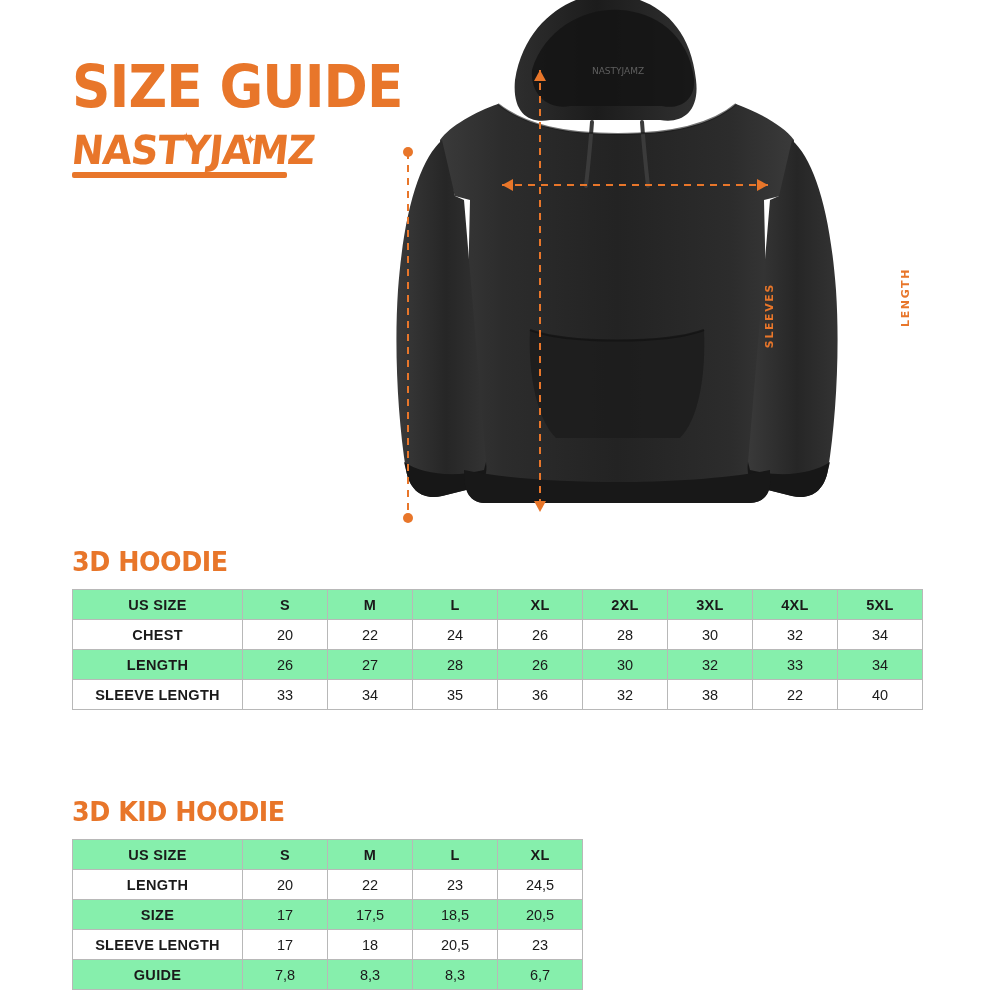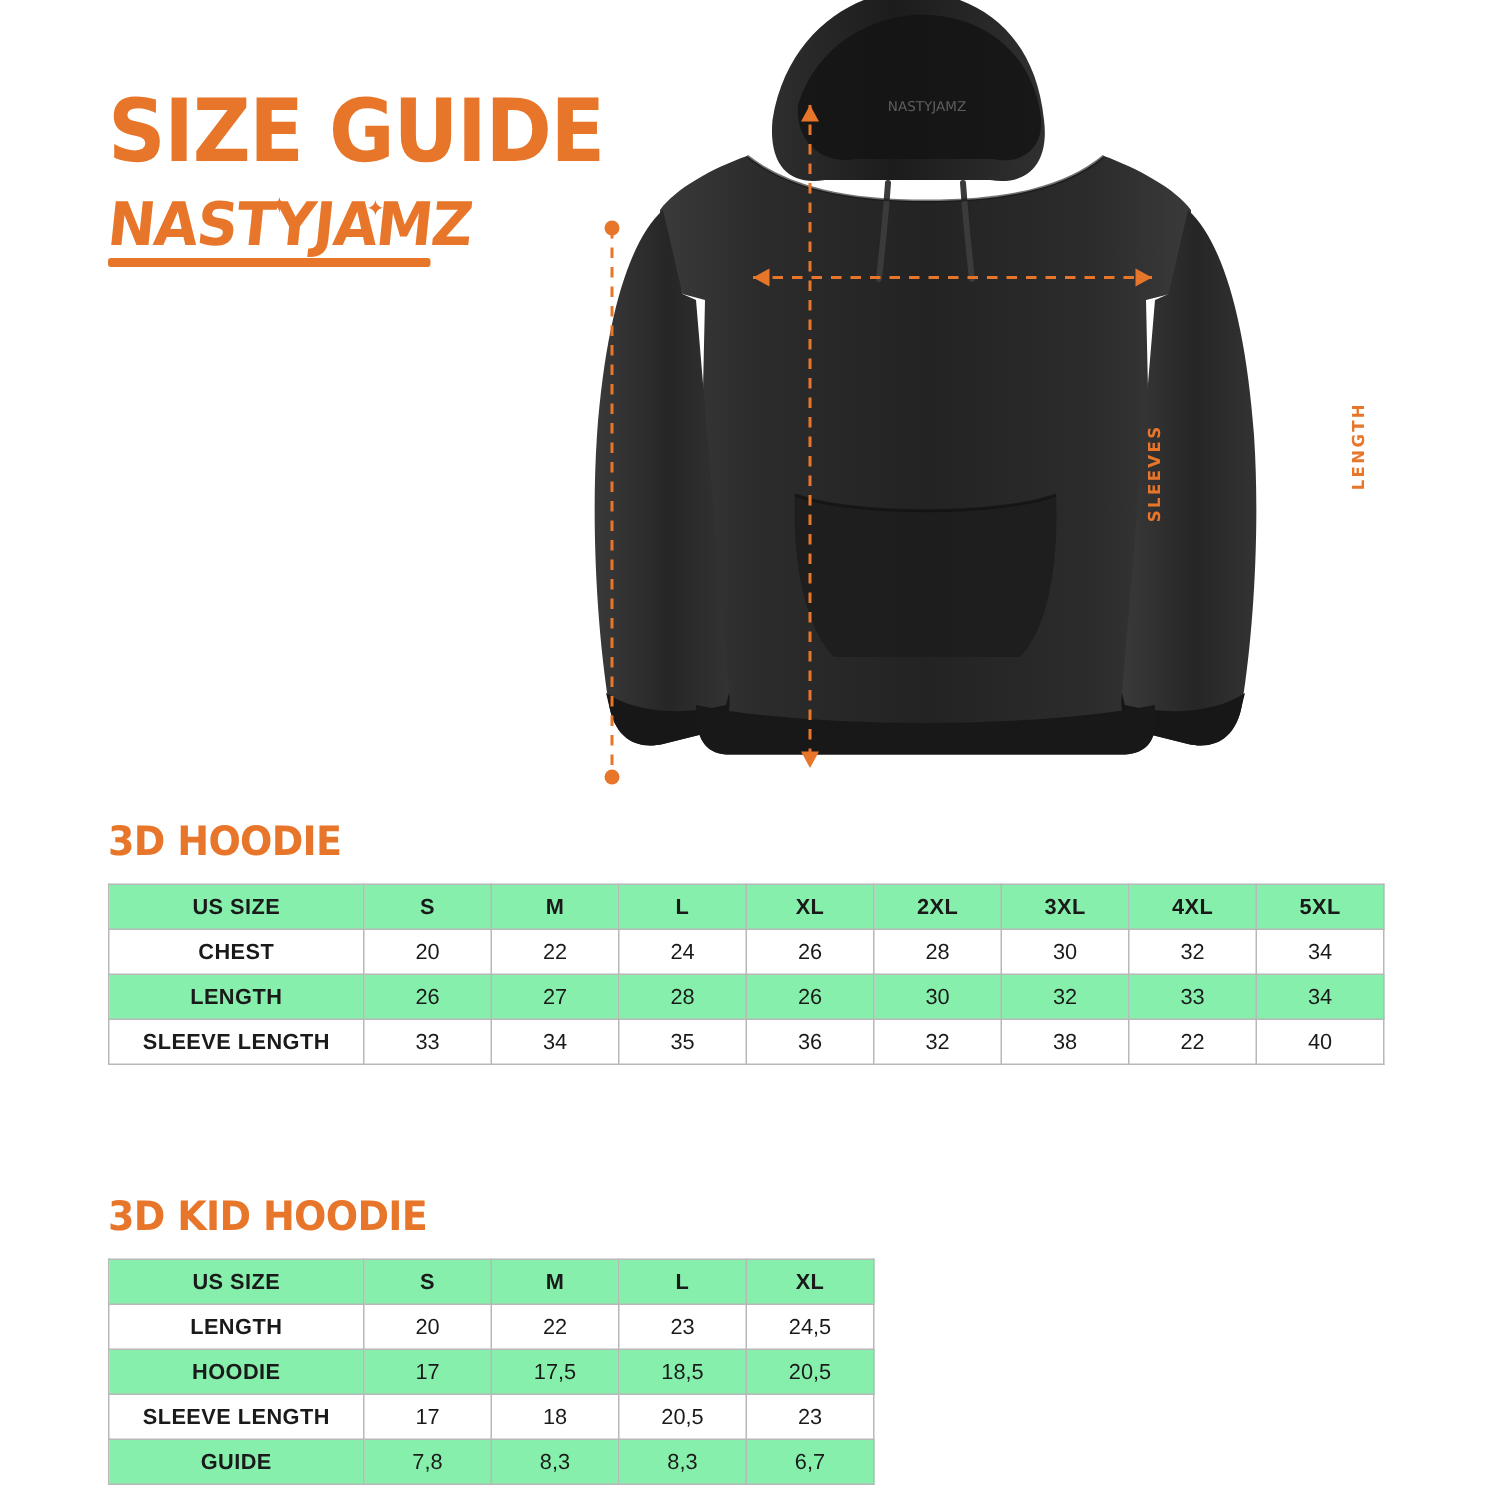--- a/index.html
+++ b/index.html
@@ -281,21 +281,21 @@
           <td class="datacell">XL</td>
         </tr>
         <tr class="plain">
           <td class="rowhead">LENGTH</td>
           <td class="datacell">20</td>
           <td class="datacell">22</td>
           <td class="datacell">23</td>
           <td class="datacell">24,5</td>
         </tr>
         <tr class="shaded">
-          <td class="rowhead">HOODIE</td>
+          <td class="rowhead">SIZE</td>
           <td class="datacell">17</td>
           <td class="datacell">17,5</td>
           <td class="datacell">18,5</td>
           <td class="datacell">20,5</td>
         </tr>
         <tr class="plain">
           <td class="rowhead">SLEEVE LENGTH</td>
           <td class="datacell">17</td>
           <td class="datacell">18</td>
           <td class="datacell">20,5</td>

